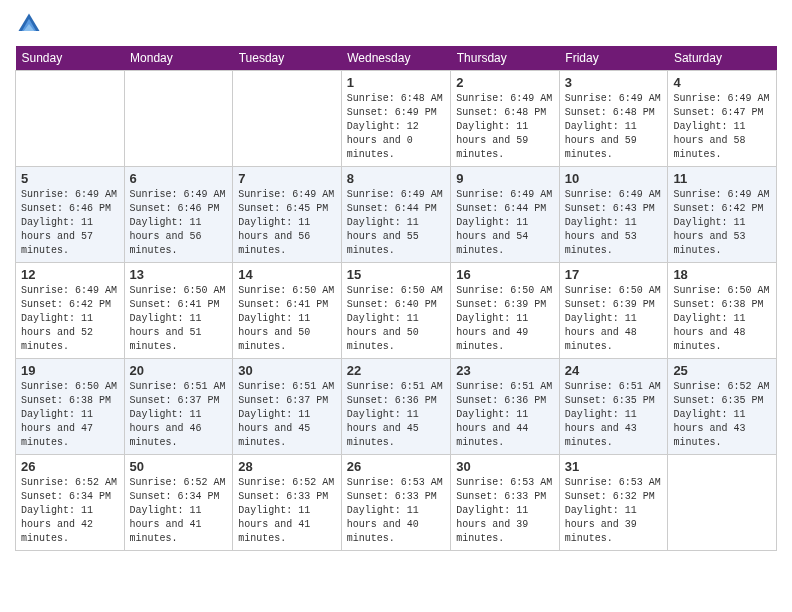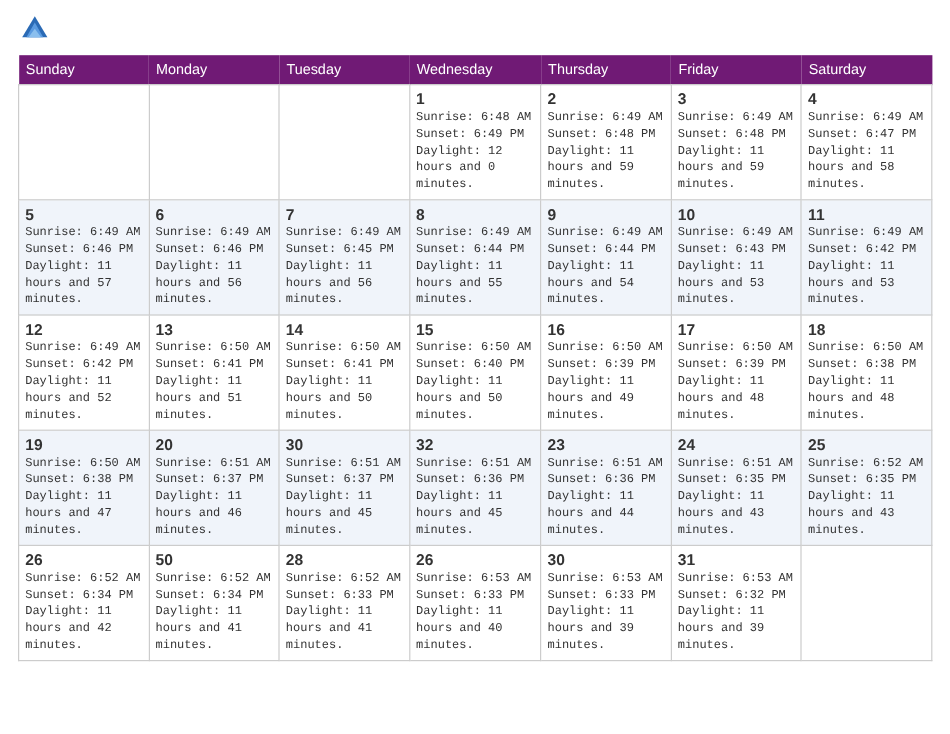--- a/index.html
+++ b/index.html
@@ -222,21 +222,21 @@
           </td>
           <td>
             <div class="day-number">20</div>
             <div class="day-info">Sunrise: 6:51 AM<br>Sunset: 6:37 PM<br>Daylight: 11 hours and 46 minutes.</div>
           </td>
           <td>
             <div class="day-number">30</div>
             <div class="day-info">Sunrise: 6:51 AM<br>Sunset: 6:37 PM<br>Daylight: 11 hours and 45 minutes.</div>
           </td>
           <td>
-            <div class="day-number">32</div>
+            <div class="day-number">22</div>
             <div class="day-info">Sunrise: 6:51 AM<br>Sunset: 6:36 PM<br>Daylight: 11 hours and 45 minutes.</div>
           </td>
           <td>
             <div class="day-number">23</div>
             <div class="day-info">Sunrise: 6:51 AM<br>Sunset: 6:36 PM<br>Daylight: 11 hours and 44 minutes.</div>
           </td>
           <td>
             <div class="day-number">24</div>
             <div class="day-info">Sunrise: 6:51 AM<br>Sunset: 6:35 PM<br>Daylight: 11 hours and 43 minutes.</div>
           </td>

